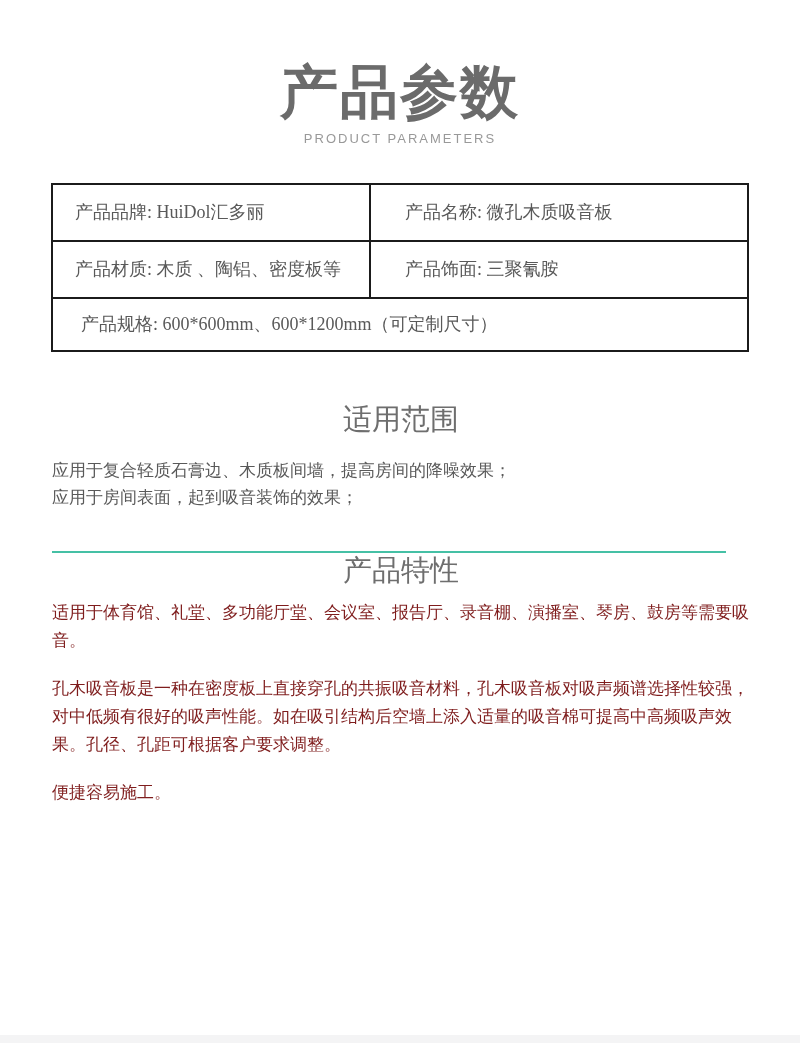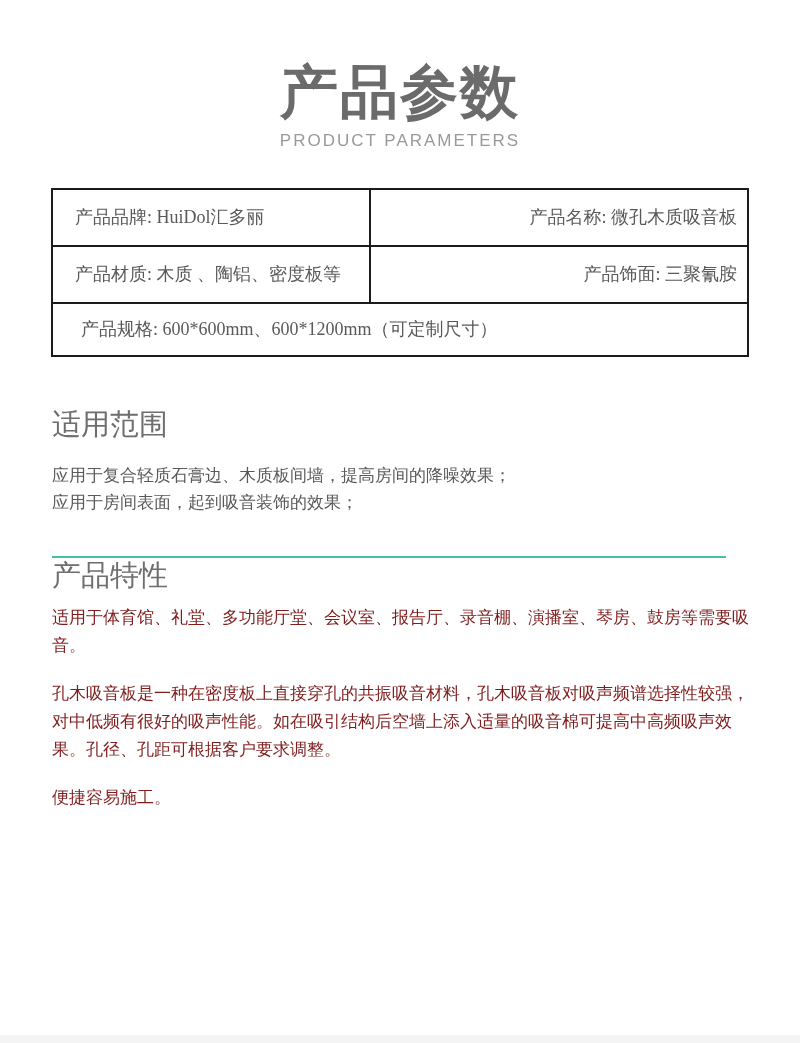--- a/index.html
+++ b/index.html
@@ -23,52 +23,53 @@
   .page-title {
     margin: 0;
     font-size: 58px;
     line-height: 1.1;
     font-weight: 900;
     letter-spacing: 2px;
     color: #6b6b6b;
   }
   .page-subtitle {
     margin-top: 7px;
-    font-size: 17px;
+    font-size: 13px;
     letter-spacing: 2px;
     color: #999999;
   }
   .spec-table {
     border-collapse: collapse;
     table-layout: fixed;
     width: 698px;
     margin: 37px auto 4px auto;
   }
   .spec-table td {
     border: 2px solid #1b1b1b;
     font-family: "Liberation Serif", "DejaVu Serif", serif;
     font-size: 18px;
     color: #595959;
     height: 57px;
     padding: 0 10px 0 22px;
     vertical-align: middle;
   }
-  .spec-table td.col-right { padding-left: 34px; text-align: right; }
+  .spec-table td.col-right { padding-left: 34px; }
   .spec-table td.full-row { height: 53px; padding-left: 28px; }
   .col-left-w { width: 318px; }
   .section {
     margin: 0 50px 0 52px;
   }
   .section-scope { margin-top: 50px; }
   .section-heading {
     margin: 0;
     font-size: 29px;
     font-weight: 400;
     color: #6e6e6e;
     line-height: 1.2;
+    text-align: center;
   }
   .scope-lines {
     margin-top: 20px;
     font-size: 17px;
     line-height: 27px;
     color: #595959;
   }
   .divider {
     border: none;
     height: 2px;

